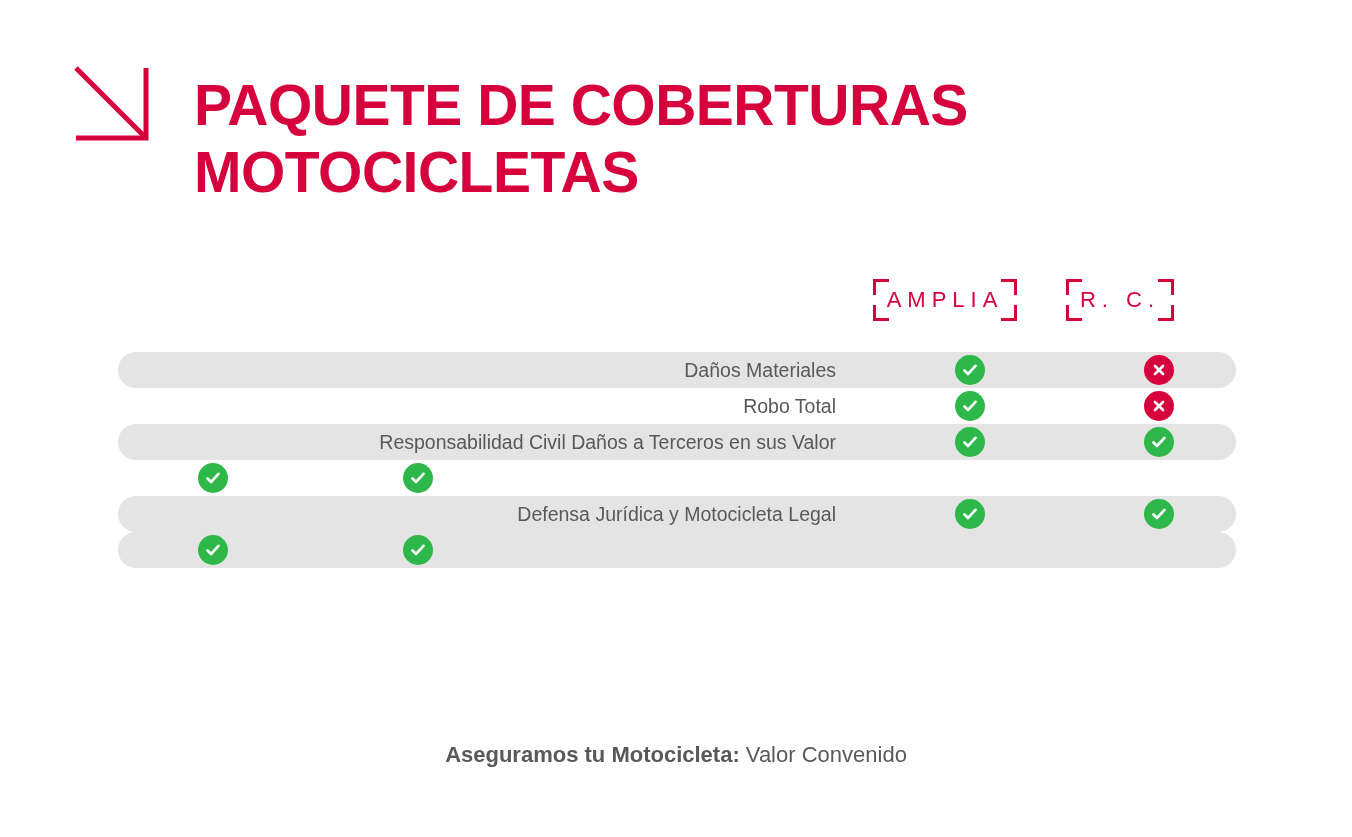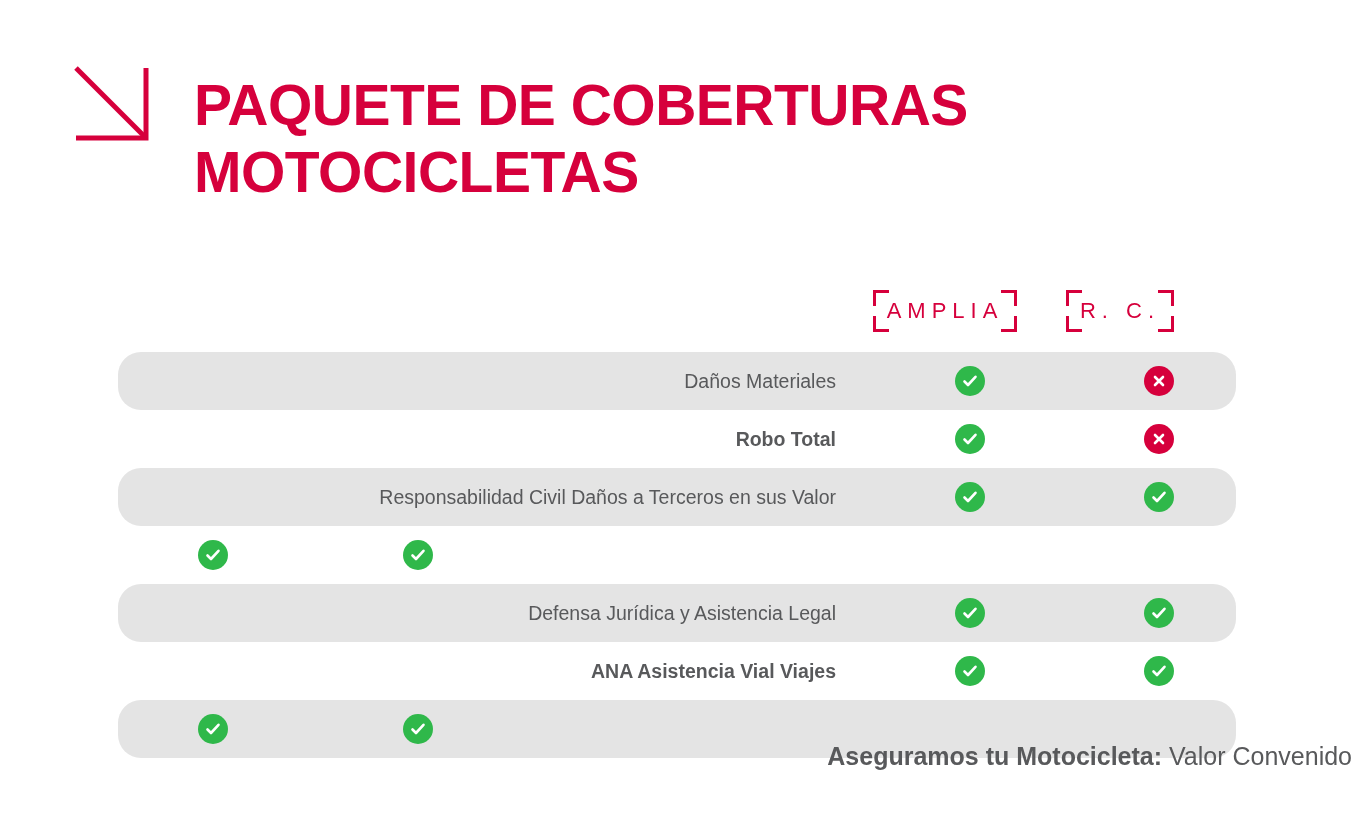--- a/index.html
+++ b/index.html
@@ -42,21 +42,21 @@
     color: #d6003c;
     letter-spacing: -0.5px;
     margin: 0;
     font-family: "Liberation Sans", sans-serif;
     white-space: pre-line;
   }
 
   
   .col-headers {
     position: absolute;
-    top: 283px;
+    top: 272px;
     left: 0;
     width: 1352px;
     height: 64px;
   }
   .col-head {
     position: absolute;
     height: 56px;
     display: flex;
     align-items: center;
     justify-content: center;
@@ -89,39 +89,39 @@
   #col-rc     { left: 1035px; width: 170px; top: 0; }
 
   
   .table {
     position: absolute;
     top: 352px;
     left: 118px;
     width: 1118px;
   }
   .row {
-    height: 58px;
+    height: 36px;
     display: flex;
     align-items: center;
     position: relative;
     border-radius: 23px;
     gap: 25px;
   }
   .row.shaded { background: #e4e4e4; }
   .row .rowlabel {
     flex: 0 0 auto;
     width: 718px;
     text-align: right;
     padding-right: 22px;
     font-size: 19.5px;
     color: #58595b;
     font-family: "Liberation Sans", sans-serif;
     white-space: nowrap;
   }
-  .row.bold .rowlabel { font-weight: bold; }
+  .row.bold .rowlabel { font-weight: normal; }
   .cell {
     width: 190px;
     display: flex;
     align-items: center;
     justify-content: center;
   }
   .cell.rc { width: 170px; }
 
   
   .mark {
@@ -139,24 +139,23 @@
 
   
   .footer {
     position: absolute;
     left: 0;
     top: 742px;
     width: 1352px;
     text-align: center;
   }
   .footer .line1 {
-    font-size: 25px;
+    font-size: 22px;
     color: #58595b;
     margin-bottom: 14px;
-    text-align: right;
   }
   .footer .line1 .strong { font-weight: bold; }
   .footer .line2 {
     font-size: 17px;
     color: #58595b;
   }
 </style>
 </head>
 <body>
 
@@ -256,38 +255,21 @@
       </div>
       <div class="cell rc">
         <span class="mark yes">
           <svg width="18" height="18" viewBox="0 0 18 18">
             <path d="M3.5 9.5 L7 13 L14.5 4.8" stroke="#ffffff" stroke-width="2.6" fill="none" stroke-linecap="round" stroke-linejoin="round"></path>
           </svg>
         </span>
       </div>
     </div>
     <div class="row shaded">
-      <div class="rowlabel">Defensa Jurídica y Asistencia Legal</div>
-      <div class="cell">
-        <span class="mark yes">
-          <svg width="18" height="18" viewBox="0 0 18 18">
-            <path d="M3.5 9.5 L7 13 L14.5 4.8" stroke="#ffffff" stroke-width="2.6" fill="none" stroke-linecap="round" stroke-linejoin="round"></path>
-          </svg>
-        </span>
-      </div>
-      <div class="cell rc">
-        <span class="mark yes">
-          <svg width="18" height="18" viewBox="0 0 18 18">
-            <path d="M3.5 9.5 L7 13 L14.5 4.8" stroke="#ffffff" stroke-width="2.6" fill="none" stroke-linecap="round" stroke-linejoin="round"></path>
-          </svg>
-        </span>
-      </div>
-    </div>
-    <div class="row bold">
-      <div class="rowlabel">ANA Asistencia Vial Viajes</div>
+      <div class="rowlabel">Defensa Jurídica y Motocicleta Legal</div>
       <div class="cell">
         <span class="mark yes">
           <svg width="18" height="18" viewBox="0 0 18 18">
             <path d="M3.5 9.5 L7 13 L14.5 4.8" stroke="#ffffff" stroke-width="2.6" fill="none" stroke-linecap="round" stroke-linejoin="round"></path>
           </svg>
         </span>
       </div>
       <div class="cell rc">
         <span class="mark yes">
           <svg width="18" height="18" viewBox="0 0 18 18">

